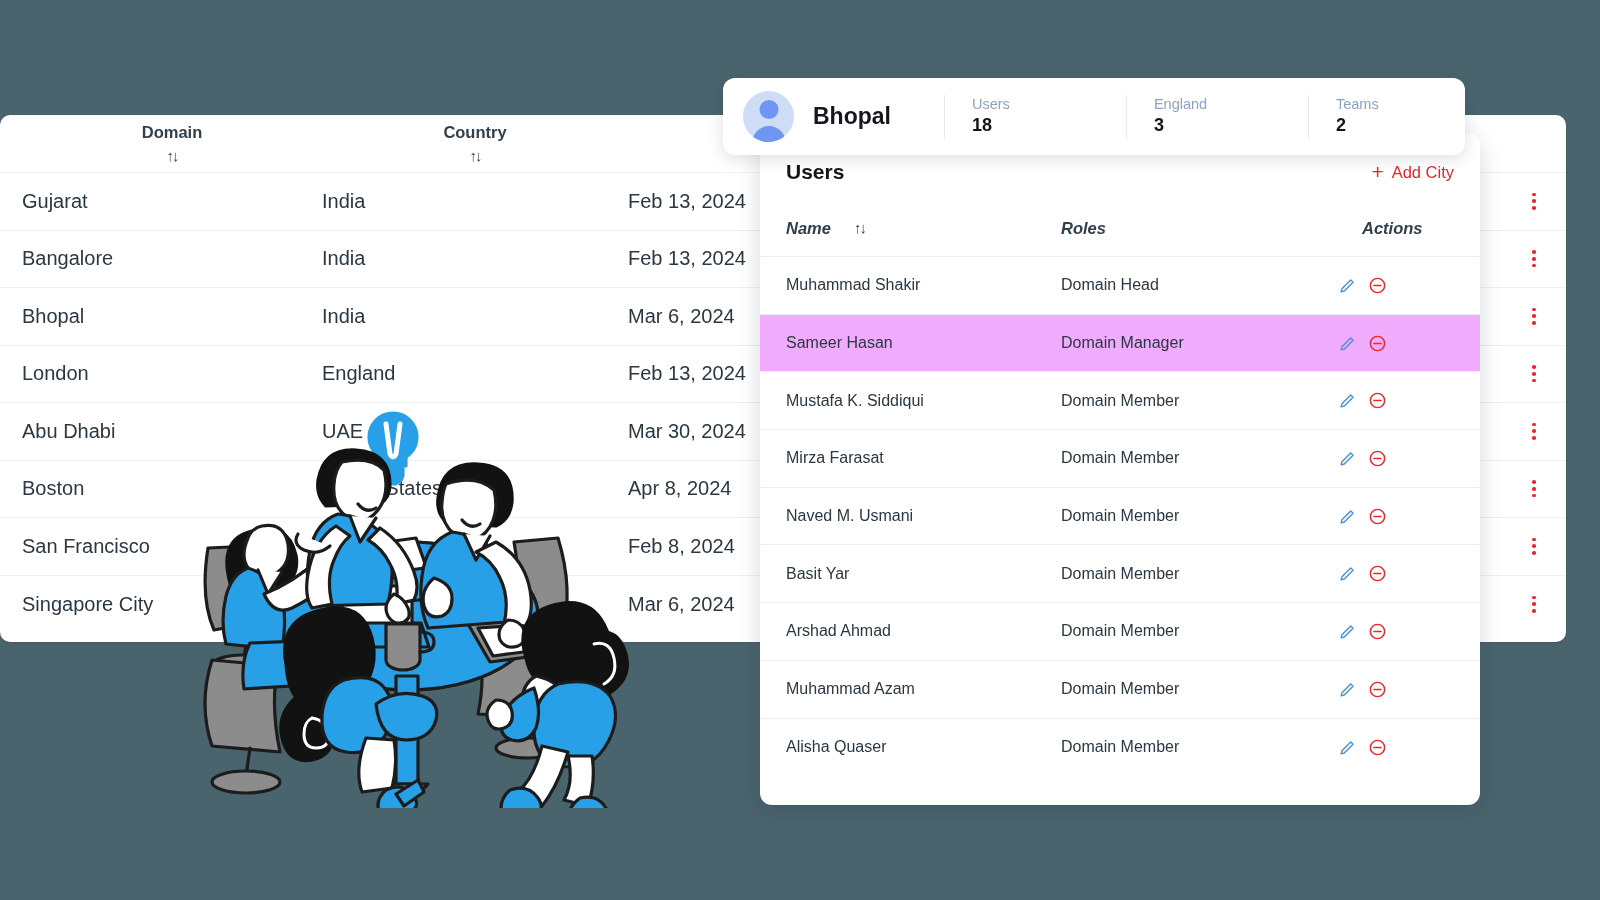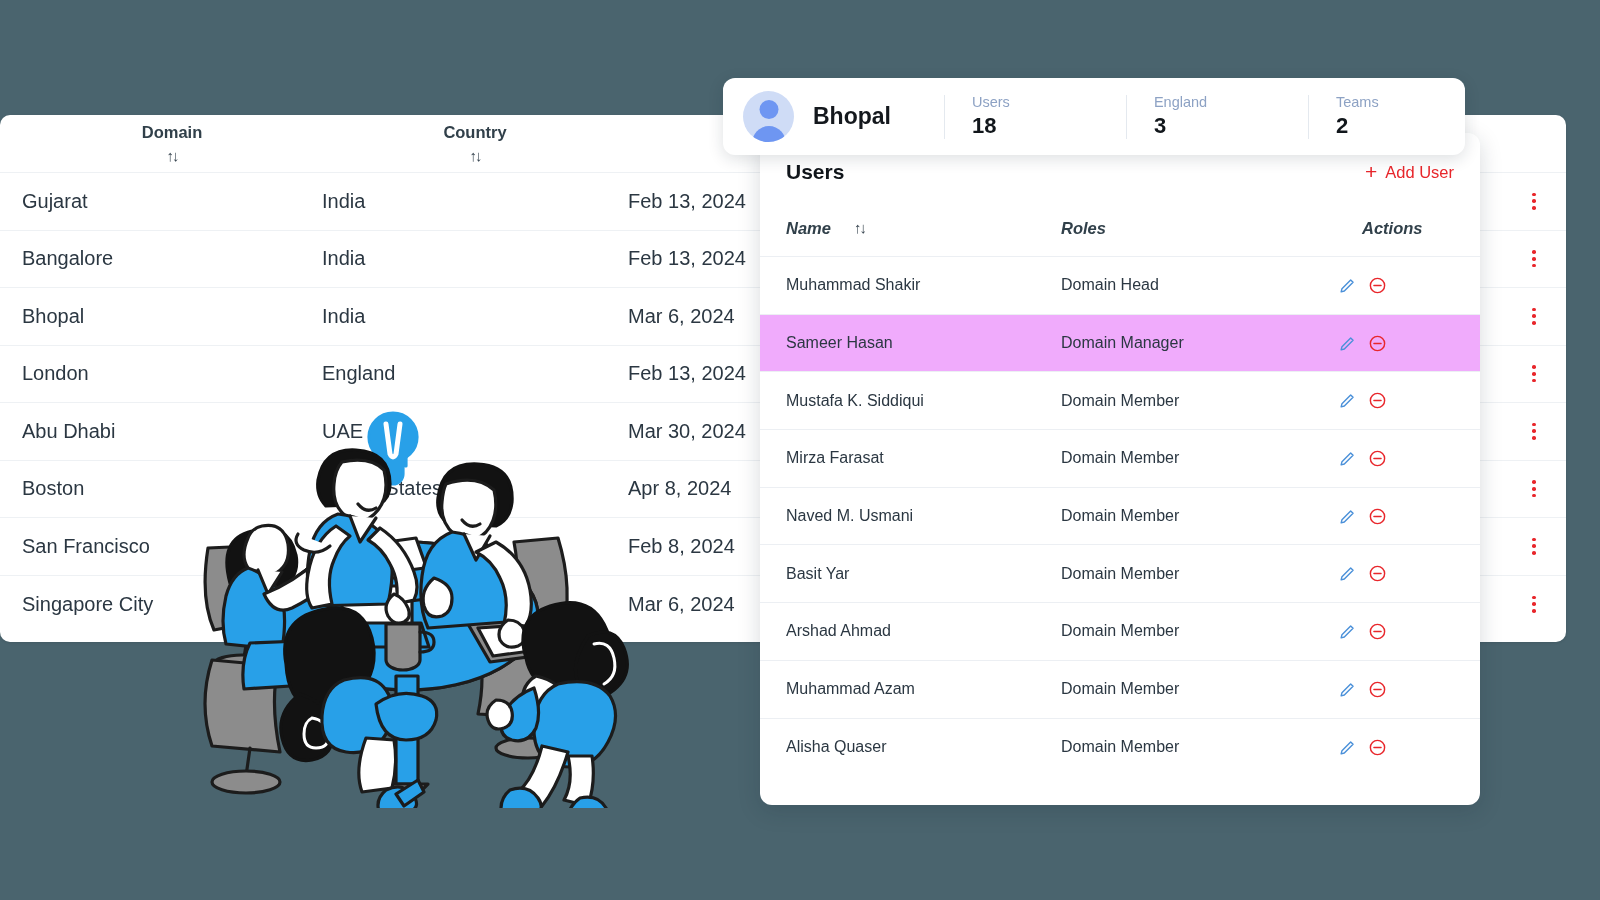--- a/index.html
+++ b/index.html
@@ -179,21 +179,21 @@
     flex-direction: column;
     justify-content: center;
     gap: 2px;
   }
   .stat-label {
     font-size: 14.5px;
     color: #8da2c4;
     line-height: 1.2;
   }
   .stat-value {
-    font-size: 22px;
+    font-size: 18px;
     font-weight: bold;
     color: #11161b;
     line-height: 1.2;
   }
 
   
   .users-card {
     position: absolute;
     left: 760px;
     top: 133px;
@@ -516,21 +516,21 @@
       <span class="stat-value">2</span>
     </div>
   </div>
 </div>
 
 <div class="users-card">
   <div class="users-head">
     <div class="users-title">Users</div>
     <button class="add-user">
       <span class="plus-icon">+</span>
-      <span>Add User</span>
+      <span>Add City</span>
     </button>
   </div>
 
   <div class="users-thead">
     <div class="u-th u-col-name">
       <span>Name</span>
       <span class="sort-icon">↑↓</span>
     </div>
     <div class="u-th u-col-roles">
       <span>Roles</span>

